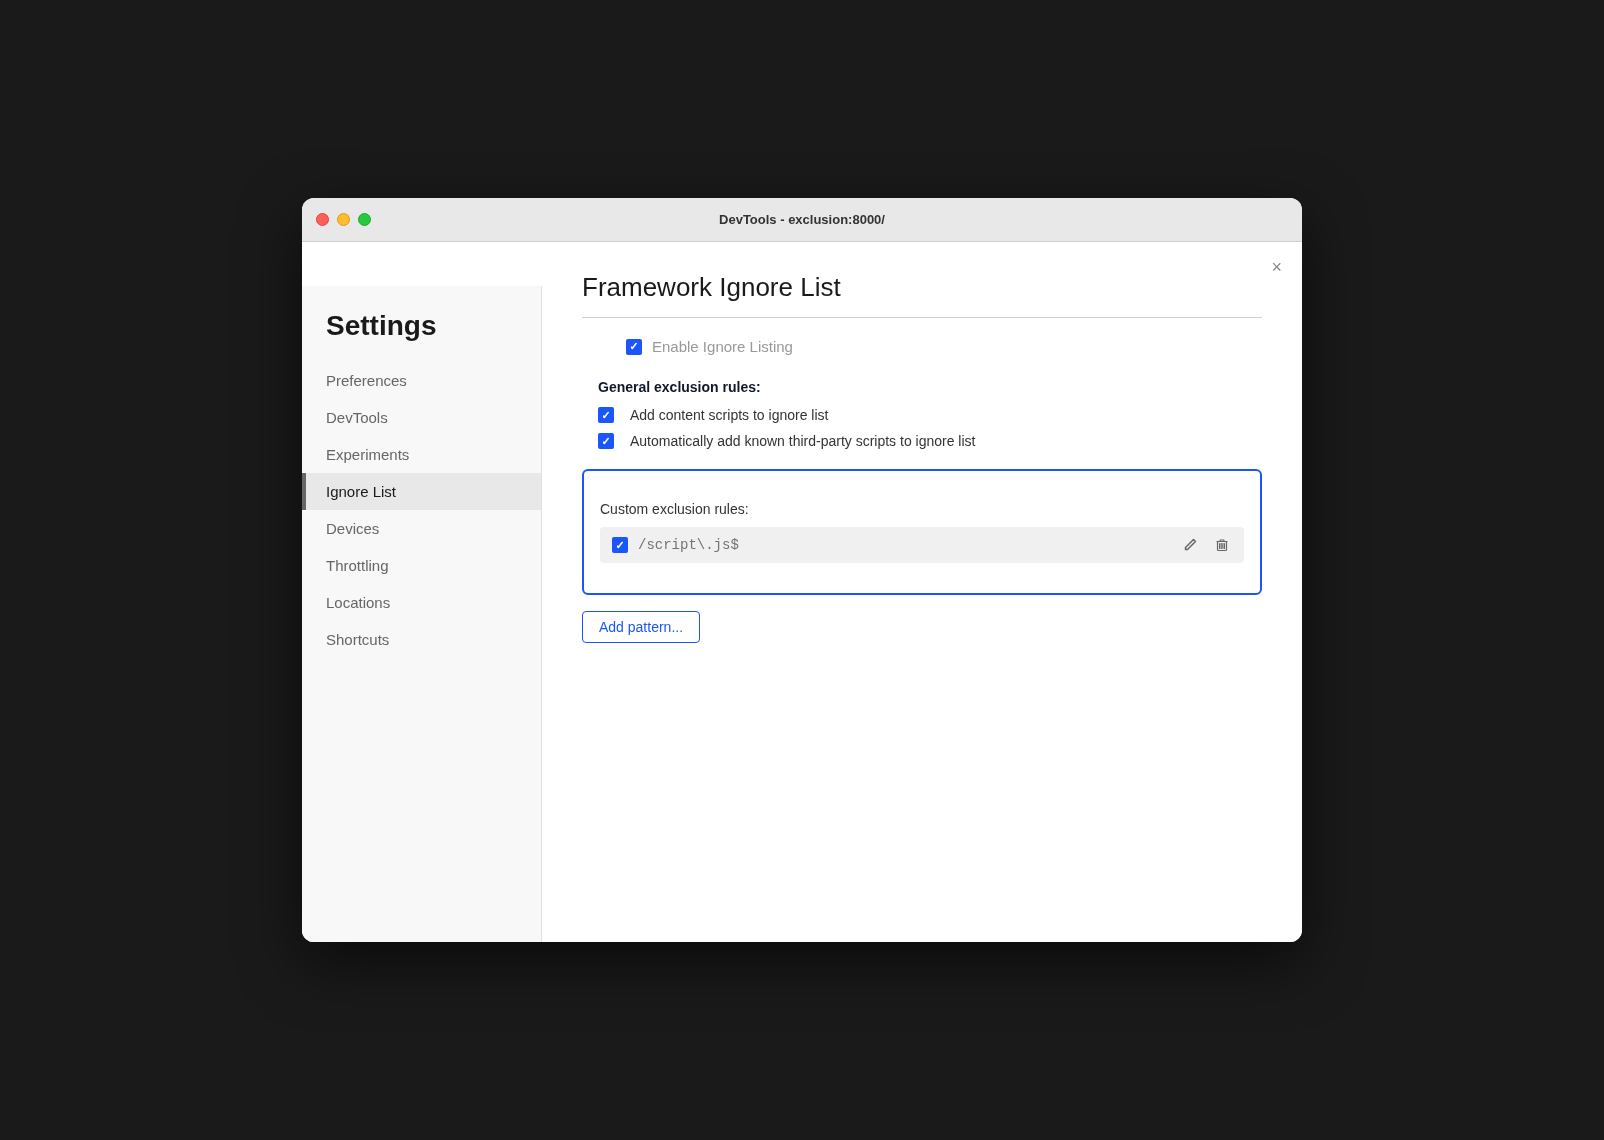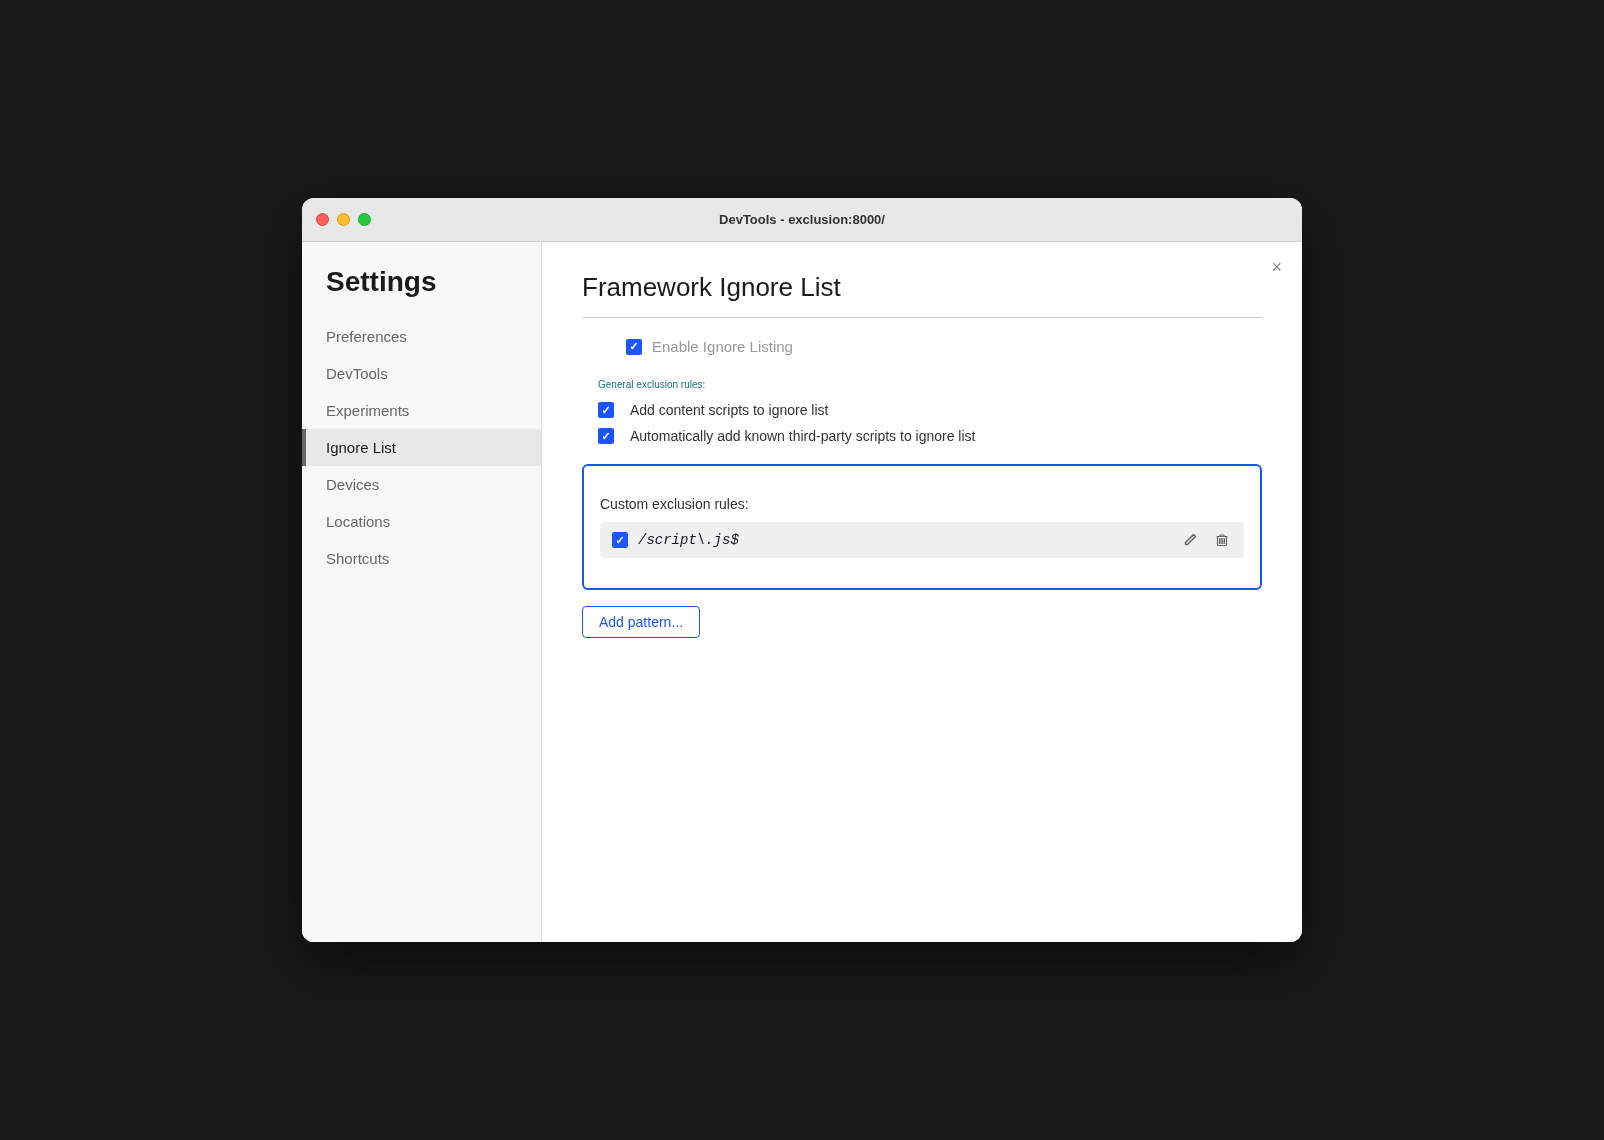--- a/index.html
+++ b/index.html
@@ -64,20 +64,21 @@
       background: #ffffff;
       min-height: 700px;
     }
 
     .sidebar {
       width: 240px;
       background: #f8f8f8;
       padding: 24px 0;
       border-right: 1px solid #e0e0e0;
       flex-shrink: 0;
+      margin-top: 44px;
     }
 
     .sidebar-title {
       font-size: 28px;
       font-weight: 600;
       color: #1a1a1a;
       padding: 0 24px 20px 24px;
     }
 
     .sidebar-item {
@@ -150,24 +151,24 @@
       margin-bottom: 24px;
       padding-left: 44px;
     }
 
     .enable-label {
       font-size: 15px;
       color: #999;
     }
 
     .section-label {
-      font-size: 10px;
-      color: #0f766e;
+      font-size: 14px;
+      color: #0f172a;
       margin-bottom: 12px;
-      font-weight: 400;
+      font-weight: 700;
     }
 
     .checkbox-row {
       display: flex;
       align-items: center;
       gap: 16px;
       margin-bottom: 10px;
       padding-left: 0;
     }
 
@@ -200,24 +201,23 @@
       display: flex;
       align-items: center;
       background: #f0f0f0;
       border-radius: 4px;
       padding: 8px 12px;
       gap: 10px;
     }
 
     .rule-text {
       font-size: 14px;
-      color: #0f172a;
+      color: #737373;
       flex: 1;
       font-family: 'Courier New', monospace;
-      font-style: italic;
     }
 
     .rule-actions {
       display: flex;
       gap: 12px;
     }
 
     .icon-btn {
       background: none;
       border: none;
@@ -287,20 +287,23 @@
         <span>DevTools</span>
       </div>
       <div class="sidebar-item">
         <span>Experiments</span>
       </div>
       <div class="sidebar-item active">
         <span>Ignore List</span>
       </div>
       <div class="sidebar-item">
         <span>Devices</span>
+      </div>
+      <div class="sidebar-item">
+        <span>Throttling</span>
       </div>
       <div class="sidebar-item">
         <span>Locations</span>
       </div>
       <div class="sidebar-item">
         <span>Shortcuts</span>
       </div>
     </div>
 
     <div class="main-content">

